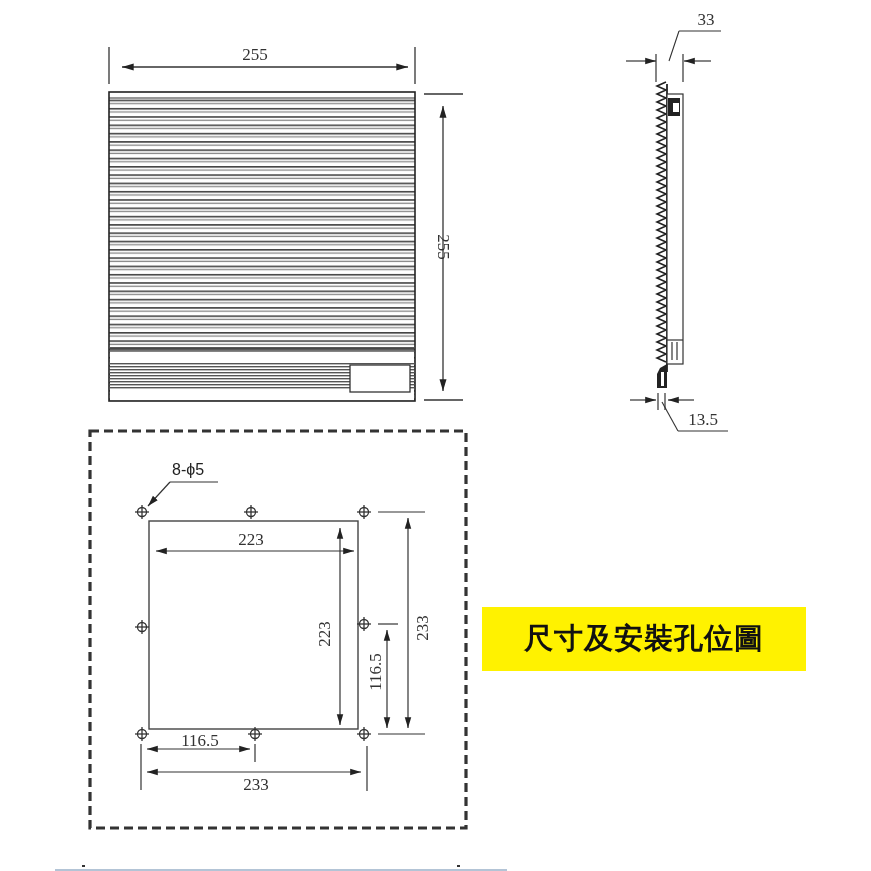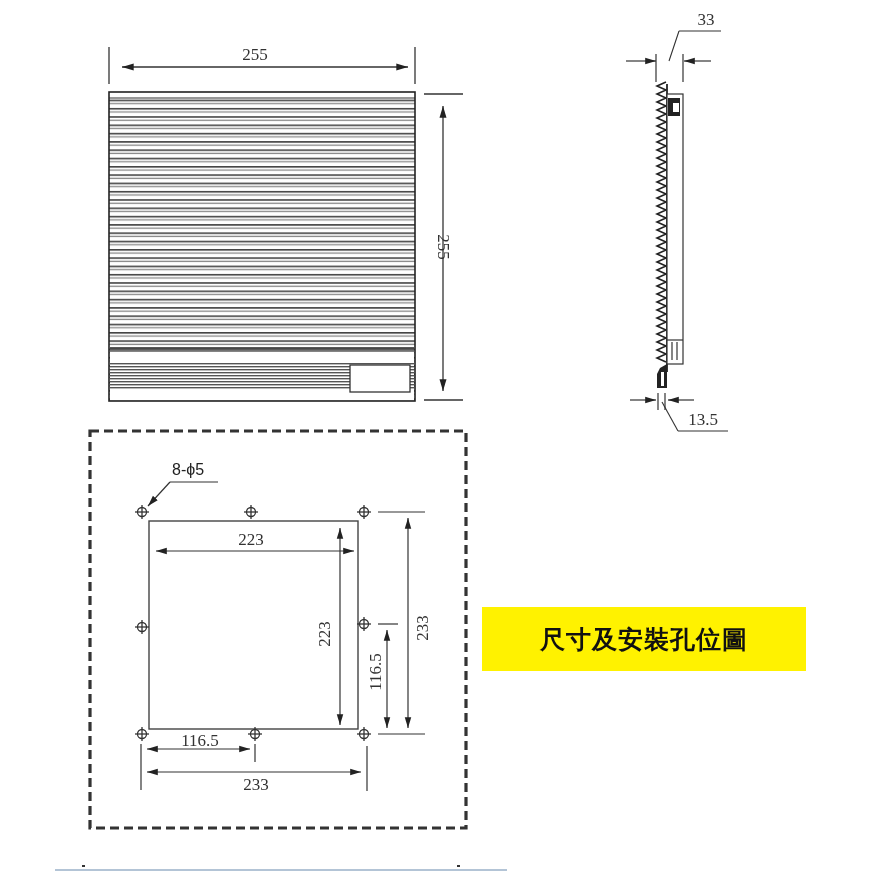--- a/index.html
+++ b/index.html
@@ -3,21 +3,21 @@
 <meta charset="utf-8">
 <style>
   html, body { margin: 0; padding: 0; background: #ffffff; }
   body { width: 871px; height: 871px; position: relative; overflow: hidden; font-family: "Liberation Serif", serif; }
   svg { position: absolute; left: 0; top: 0; }
   .dimtext { font-family: "Liberation Serif", "DejaVu Serif", serif; font-size: 17px; fill: #333; }
   .holelabel { font-family: "Liberation Sans", "DejaVu Sans", sans-serif; font-size: 16px; fill: #222; }
   .caption {
     position: absolute; left: 482px; top: 607px; width: 324px; height: 64px;
     background: #fff200; display: flex; align-items: center; justify-content: center;
-    font-family: "DejaVu Sans", "Liberation Sans", sans-serif; font-size: 25px; font-weight: bold; color: #111;
+    font-family: "DejaVu Sans", "Liberation Sans", sans-serif; font-size: 29px; font-weight: bold; color: #111;
     letter-spacing: 1px;
   }
 </style>
 </head>
 <body>
 
 <svg width="871" height="871" viewBox="0 0 871 871">
   <defs>
     <marker id="arr" viewBox="0 0 10 10" refX="10" refY="5" markerWidth="9" markerHeight="9" orient="auto-start-reverse">
       <path d="M0,2 L10,5 L0,8 z" fill="#222"></path>

